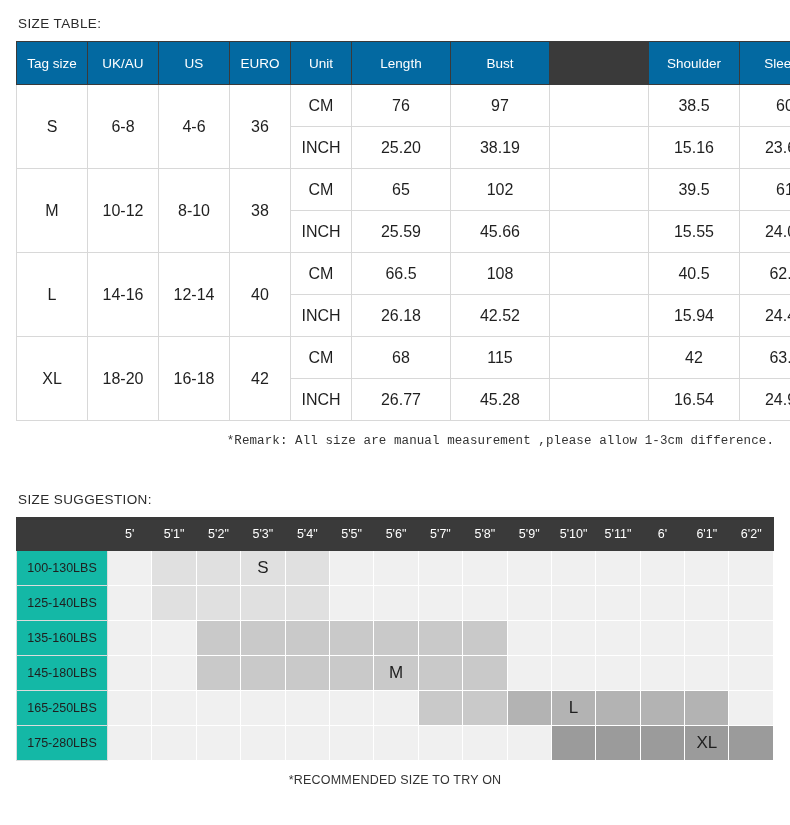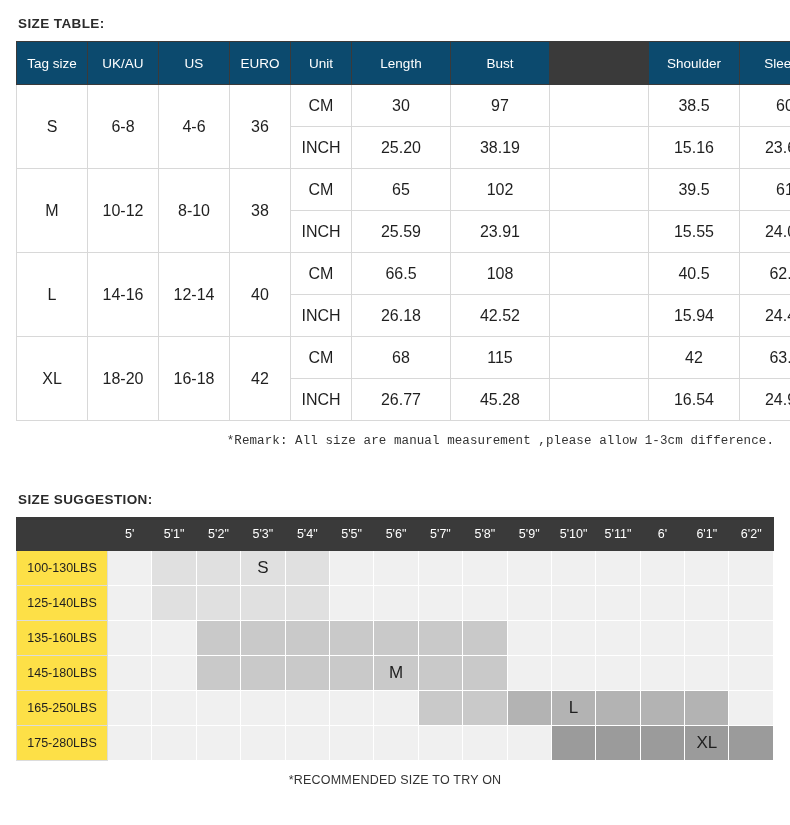--- a/index.html
+++ b/index.html
@@ -19,37 +19,37 @@
     width: 790px;
     height: 825px;
     box-sizing: border-box;
     padding: 14px 16px 0 16px;
   }
   .section-title {
     font-size: 13.5px;
     letter-spacing: 0.4px;
     color: #2b2b2b;
     margin: 2px 0 10px 2px;
-    font-weight: 700;
+    font-weight: 400;
   }
 
   
   table.size-table {
     border-collapse: collapse;
     width: 758px;
     table-layout: fixed;
   }
   table.size-table td, table.size-table th {
     border: 1px solid #d8d8d8;
     text-align: center;
     vertical-align: middle;
     font-weight: 400;
   }
   table.size-table thead th {
-    background: #0c4a6e;
+    background: #0369a1;
     color: #ffffff;
     height: 40px;
     font-size: 13.5px;
     border: 1px solid #3a3a3a;
   }
   table.size-table thead th.blank {
     background: #3a3a3a;
   }
   table.size-table tbody td {
     height: 39px;
@@ -97,21 +97,21 @@
   table.sugg-table th.htick {
     background: #3a3a3a;
     color: #ffffff;
     font-size: 12.5px;
     font-weight: 400;
     height: 30px;
     border: 1px solid #3a3a3a;
     text-align: center;
   }
   table.sugg-table td.rowlabel {
-    background: #fde047;
+    background: #14b8a6;
     border: 1px solid #dcdcdc;
     font-size: 12.5px;
     text-align: center;
     height: 32px;
     color: #1f1f1f;
   }
   table.sugg-table td.cell {
     border: 1px solid #ffffff;
     height: 32px;
     text-align: center;
@@ -157,21 +157,21 @@
       </tr>
     </thead>
     <tbody>
 
       <tr>
         <td class="tag-cell" rowspan="2">S</td>
         <td class="uk-cell" rowspan="2">6-8</td>
         <td class="us-cell" rowspan="2">4-6</td>
         <td class="euro-cell" rowspan="2">36</td>
         <td class="unit-cell">CM</td>
-        <td>30</td>
+        <td>76</td>
         <td>97</td>
         <td class="empty-cell"></td>
         <td>38.5</td>
         <td>60</td>
       </tr>
       <tr>
         <td class="unit-cell">INCH</td>
         <td>25.20</td>
         <td>38.19</td>
         <td class="empty-cell"></td>
@@ -187,21 +187,21 @@
         <td class="unit-cell">CM</td>
         <td>65</td>
         <td>102</td>
         <td class="empty-cell"></td>
         <td>39.5</td>
         <td>61</td>
       </tr>
       <tr>
         <td class="unit-cell">INCH</td>
         <td>25.59</td>
-        <td>23.91</td>
+        <td>45.66</td>
         <td class="empty-cell"></td>
         <td>15.55</td>
         <td>24.02</td>
       </tr>
 
       <tr>
         <td class="tag-cell" rowspan="2">L</td>
         <td class="uk-cell" rowspan="2">14-16</td>
         <td class="us-cell" rowspan="2">12-14</td>
         <td class="euro-cell" rowspan="2">40</td>

